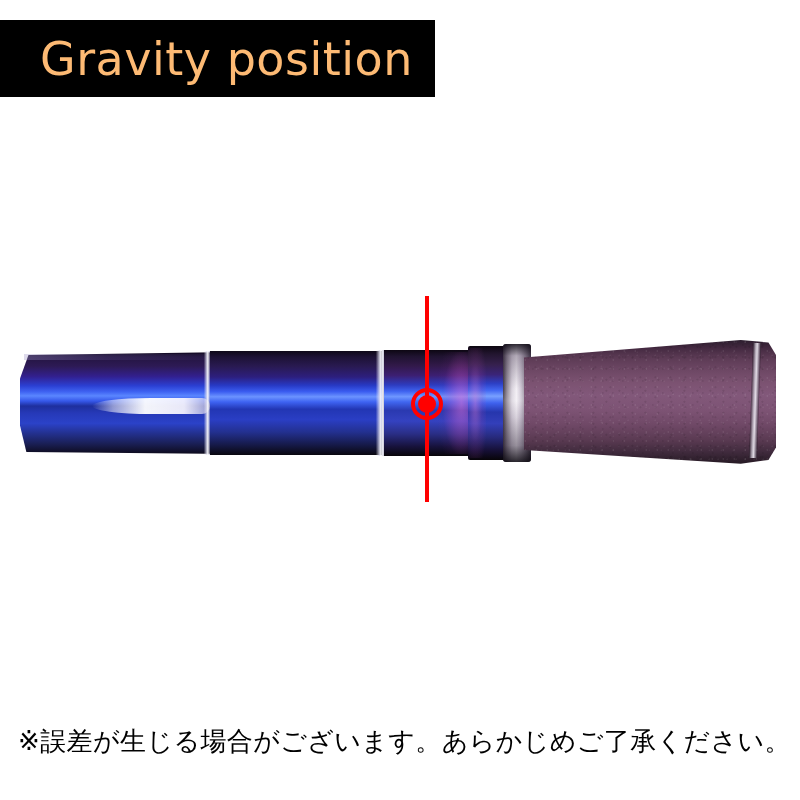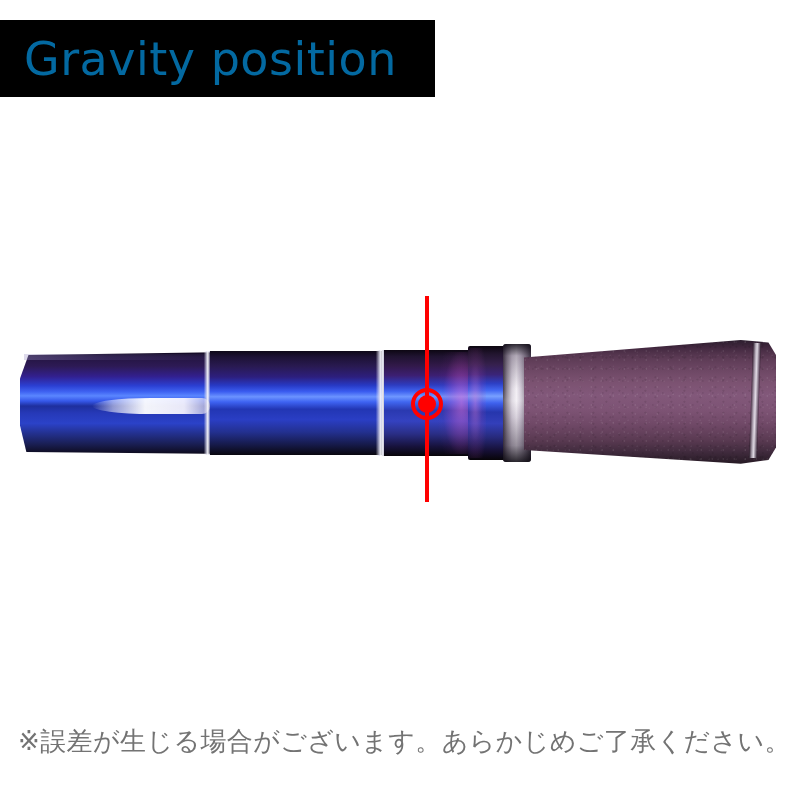--- a/index.html
+++ b/index.html
@@ -20,25 +20,25 @@
     position: absolute;
     left: 0;
     top: 20px;
     width: 435px;
     height: 77px;
     background: #000000;
     display: flex;
     align-items: center;
   }
   #title-text {
-    color: #0369a1;
+    color: #fdba74;
     font-size: 46px;
     font-weight: 400;
     letter-spacing: 0.5px;
-    padding-left: 24px;
+    padding-left: 40px;
     line-height: 1;
     white-space: nowrap;
     font-family: "DejaVu Sans", "Liberation Sans", sans-serif;
   }
 
   
   #product-stage {
     position: absolute;
     left: 0;
     top: 280px;
@@ -329,21 +329,21 @@
     background: #ff0000;
     border-radius: 50%;
   }
 
   
   #footnote {
     position: absolute;
     left: 18px;
     top: 724px;
     font-size: 26px;
-    color: #737373;
+    color: #000000;
     letter-spacing: 0.4px;
     white-space: nowrap;
     font-family: "DejaVu Sans", "Liberation Sans", sans-serif;
   }
 </style>
 </head>
 <body>
 
 <div id="title-banner">
   <span id="title-text">Gravity position</span>

